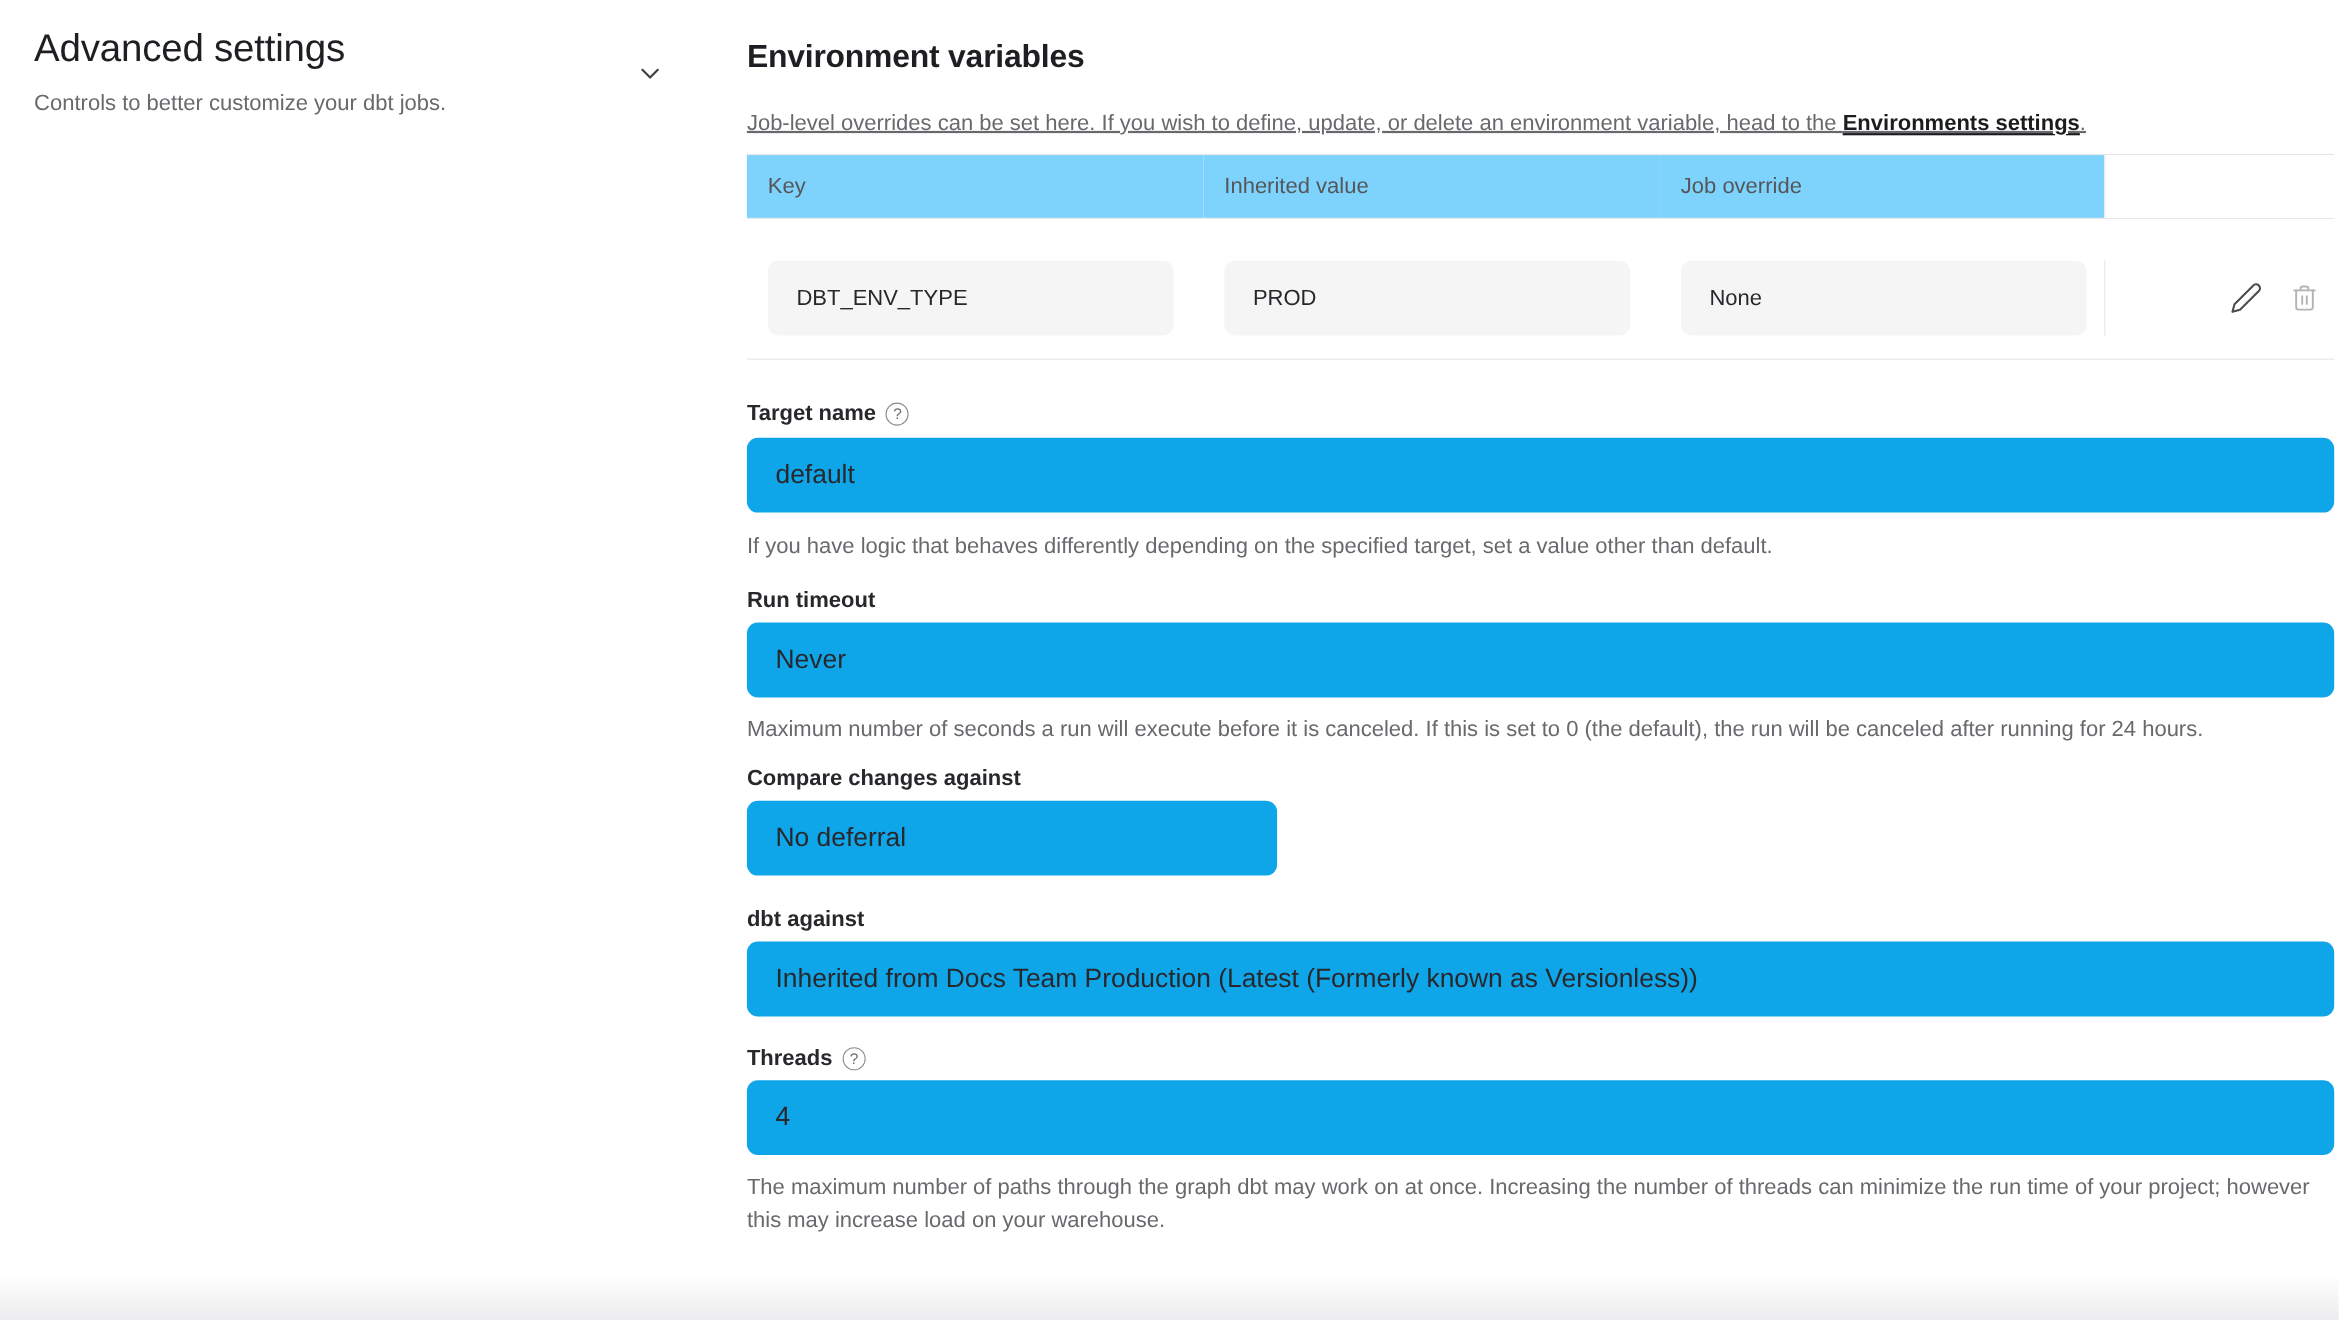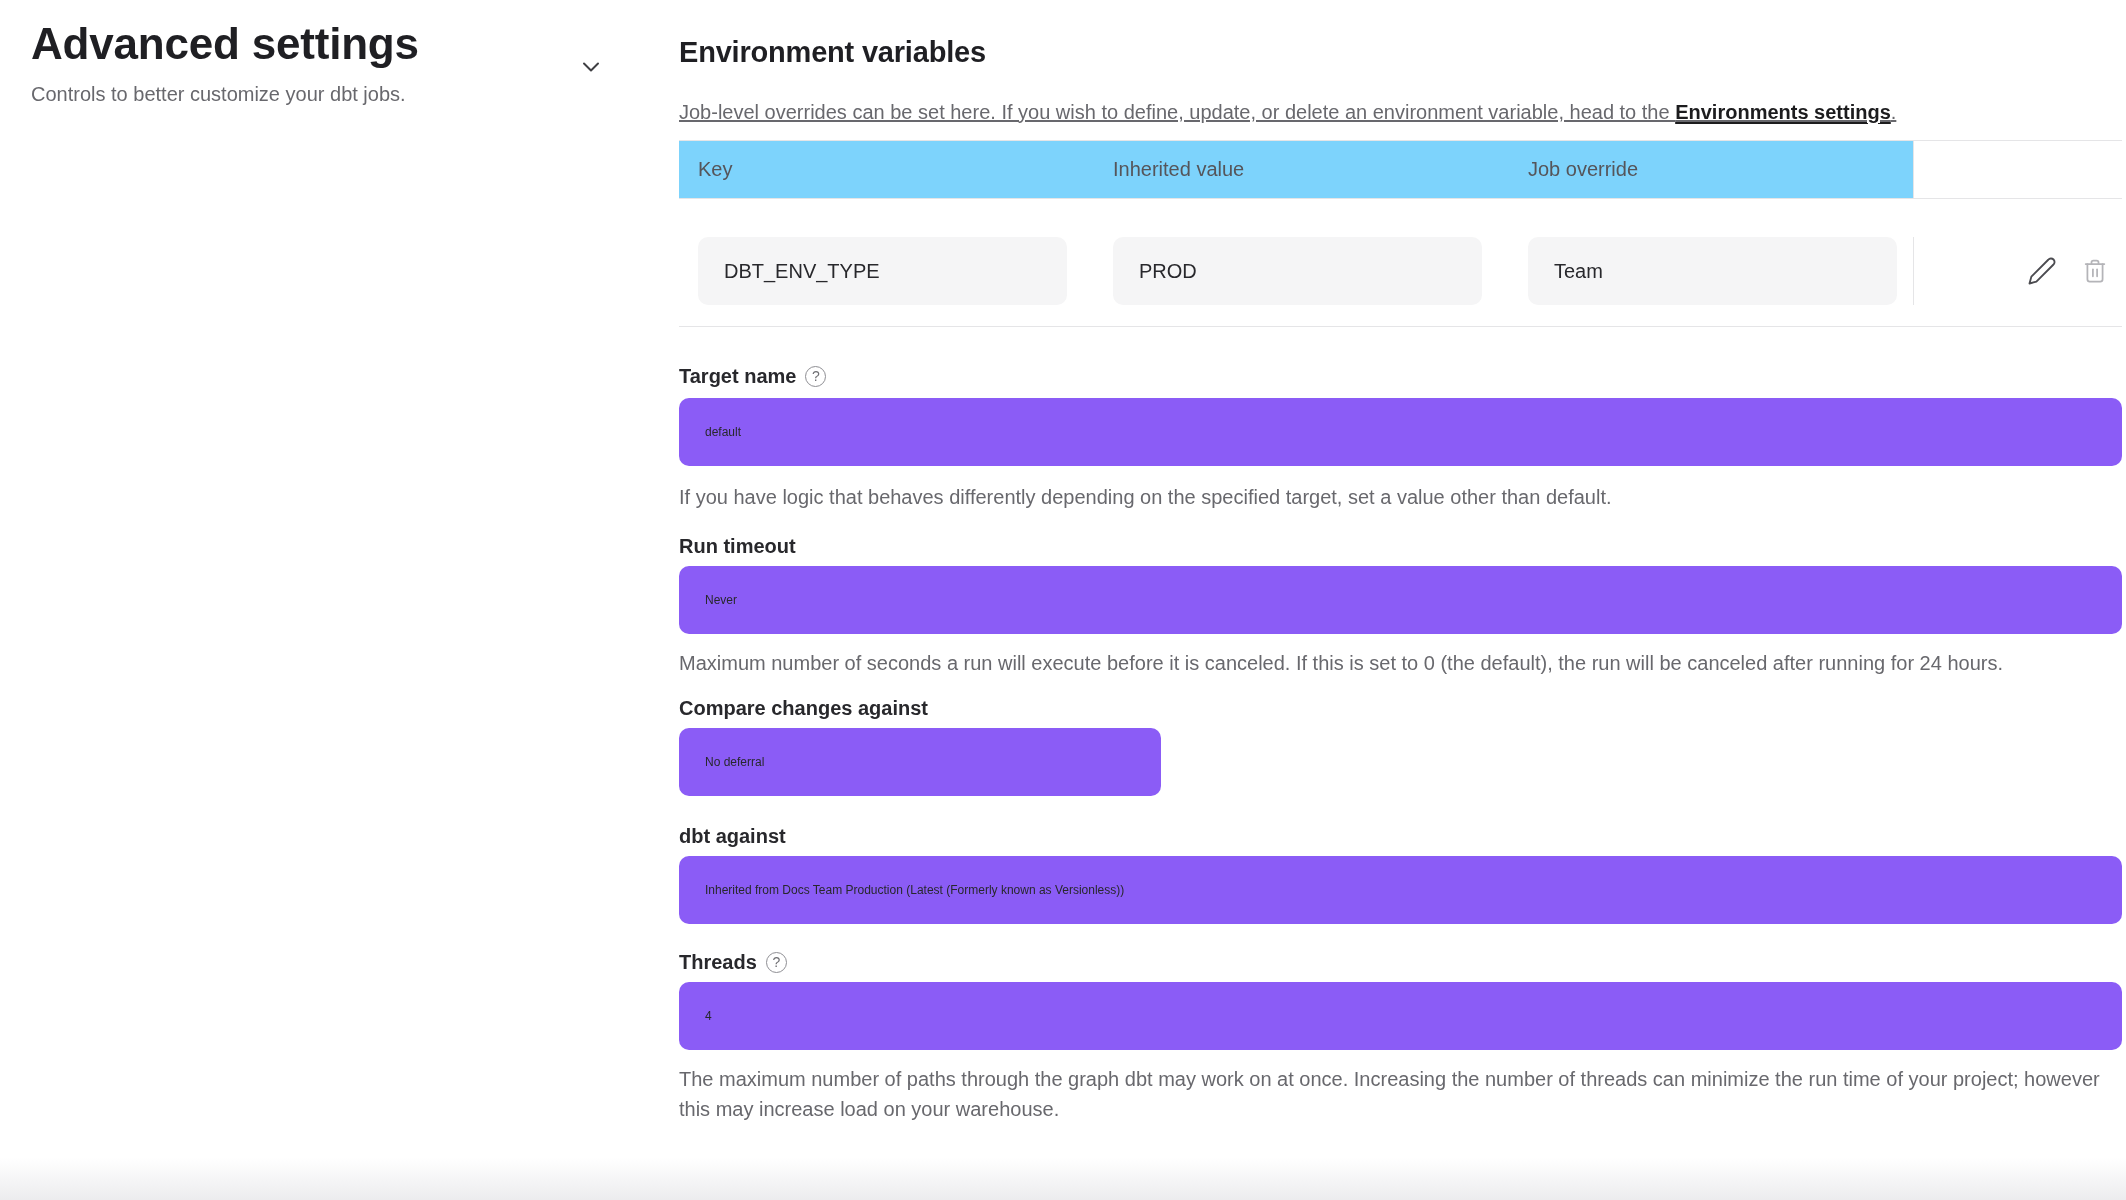--- a/index.html
+++ b/index.html
@@ -7,21 +7,21 @@
   body {
     width:2126px; height:1200px; position:relative; overflow:hidden;
     background:#ffffff;
     font-family:"Liberation Sans","DejaVu Sans",sans-serif;
     color:#28282c;
     -webkit-font-smoothing:antialiased;
   }
 
   
   .left-panel { position:absolute; left:31px; top:20px; width:540px; }
-  .left-title { margin:0; font-size:44px; line-height:48px; font-weight:700; color:#1f1f23; letter-spacing:-0.2px; }
+  .left-title { margin:0; font-size:35px; line-height:48px; font-weight:400; color:#1f1f23; letter-spacing:-0.2px; }
   .left-subtitle { margin:12px 0 0; font-size:20px; line-height:28px; color:#68686d; }
   .chevron-btn { position:absolute; left:576px; top:52px; width:30px; height:30px;
     background:none; border:none; padding:0; cursor:pointer; display:flex; align-items:center; justify-content:center; }
 
   
   .main { position:absolute; left:679px; top:0; width:1443px; }
   .section-title { margin:34px 0 0; font-size:29px; line-height:36px; font-weight:700; color:#1f1f23; letter-spacing:-0.2px; }
   .section-desc { margin-top:28px; font-size:20px; line-height:28px; color:#68686d; white-space:nowrap;text-decoration:underline; }
   .env-link { color:#1c1c1e; font-weight:700; text-decoration:underline; text-underline-offset:3px; cursor:pointer; }
 
@@ -42,22 +42,22 @@
     display:flex; align-items:center; padding-left:26px; font-size:20px; color:#28282c; }
   .actions-inner { display:flex; align-items:center; justify-content:center; gap:24px; width:100%; padding-left:80px; }
   .icon-btn { background:none; border:none; padding:0; cursor:pointer; display:flex; align-items:center; }
 
   
   .field-label-row { display:flex; align-items:center; }
   .field-label { font-size:20px; line-height:24px; font-weight:700; color:#28282c; }
   .help-icon { display:inline-flex; width:21px; height:21px; margin-left:9px;
     border:1.5px solid #8e8e93; border-radius:50%; align-items:center; justify-content:center;
     font-size:14px; line-height:1; color:#6f6f73; cursor:default; }
-  .input-box { margin-top:10px; height:68px; background:#8b5cf6; border-radius:10px;
-    display:flex; align-items:center; padding-left:26px; font-size:12px; color:#28282c; width:100%; }
+  .input-box { margin-top:10px; height:68px; background:#0ea5e9; border-radius:10px;
+    display:flex; align-items:center; padding-left:26px; font-size:24px; color:#28282c; width:100%; }
   .input-box.narrow { width:482px; }
   .helper { margin-top:15px; font-size:20px; line-height:30px; color:#68686d; }
 
   .bottom-fade { position:absolute; left:0; right:0; bottom:0; height:42px;
     background:linear-gradient(180deg, rgba(236,236,238,0) 0%, #ececee 100%); pointer-events:none; }
 </style>
 </head>
 <body>
 
 <div class="left-panel">
@@ -92,21 +92,21 @@
       <div class="cell actions"></div>
     </div>
     <div class="tr body-row">
       <div class="cell c1" style="padding-top:0;padding-bottom:0;">
         <div class="cellbox">DBT_ENV_TYPE</div>
       </div>
       <div class="cell c2">
         <div class="cellbox">PROD</div>
       </div>
       <div class="cell c3">
-        <div class="cellbox">Team</div>
+        <div class="cellbox">None</div>
       </div>
       <div class="cell actions">
         <div class="actions-inner">
           <button class="icon-btn">
             <span style="display:flex;">
               <svg width="30" height="30" viewBox="0 0 24 24" fill="none" stroke="#4b4b50" stroke-width="1.5" stroke-linecap="round" stroke-linejoin="round">
                   <path d="M17 3a2.85 2.83 0 1 1 4 4L7.5 20.5 2 22l1.5-5.5Z"></path>
                 </svg>
             </span>
           </button>

